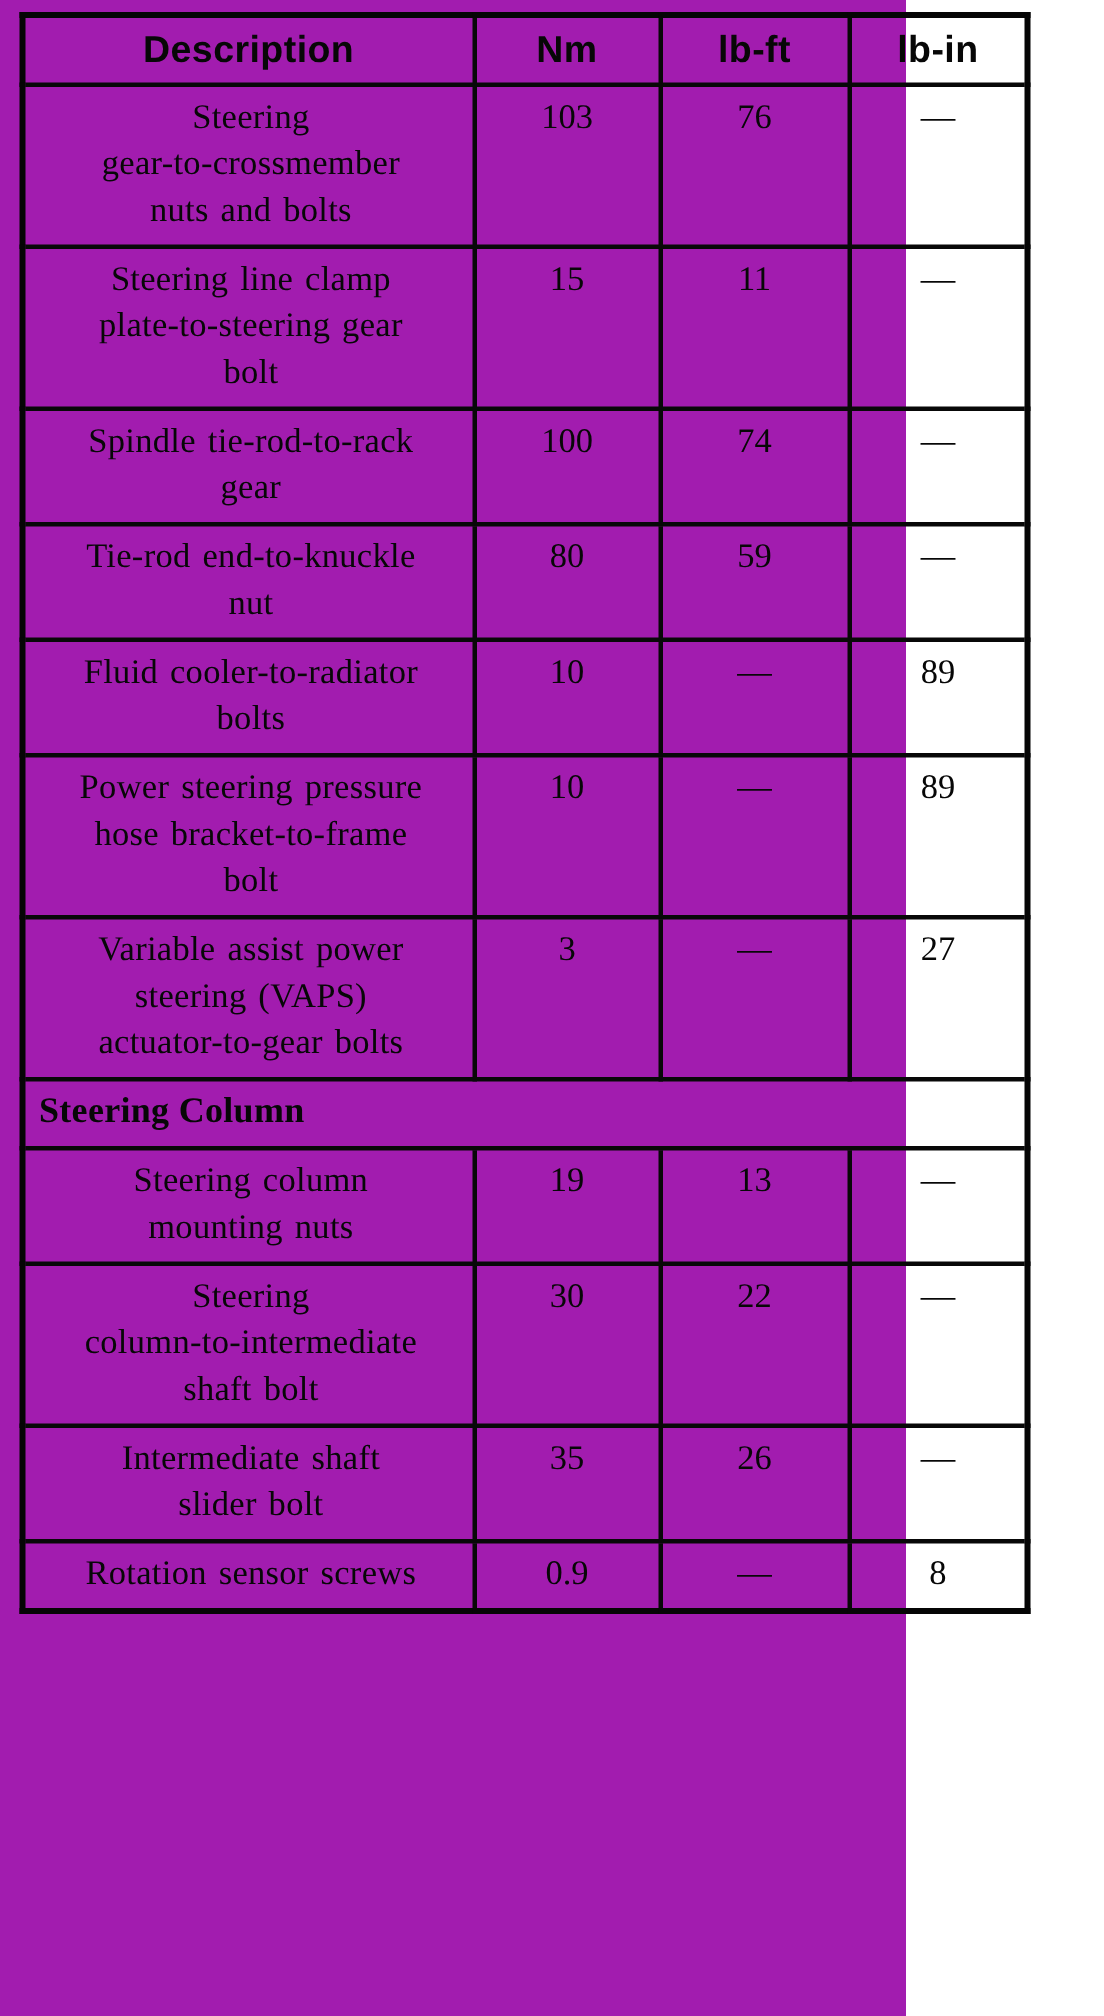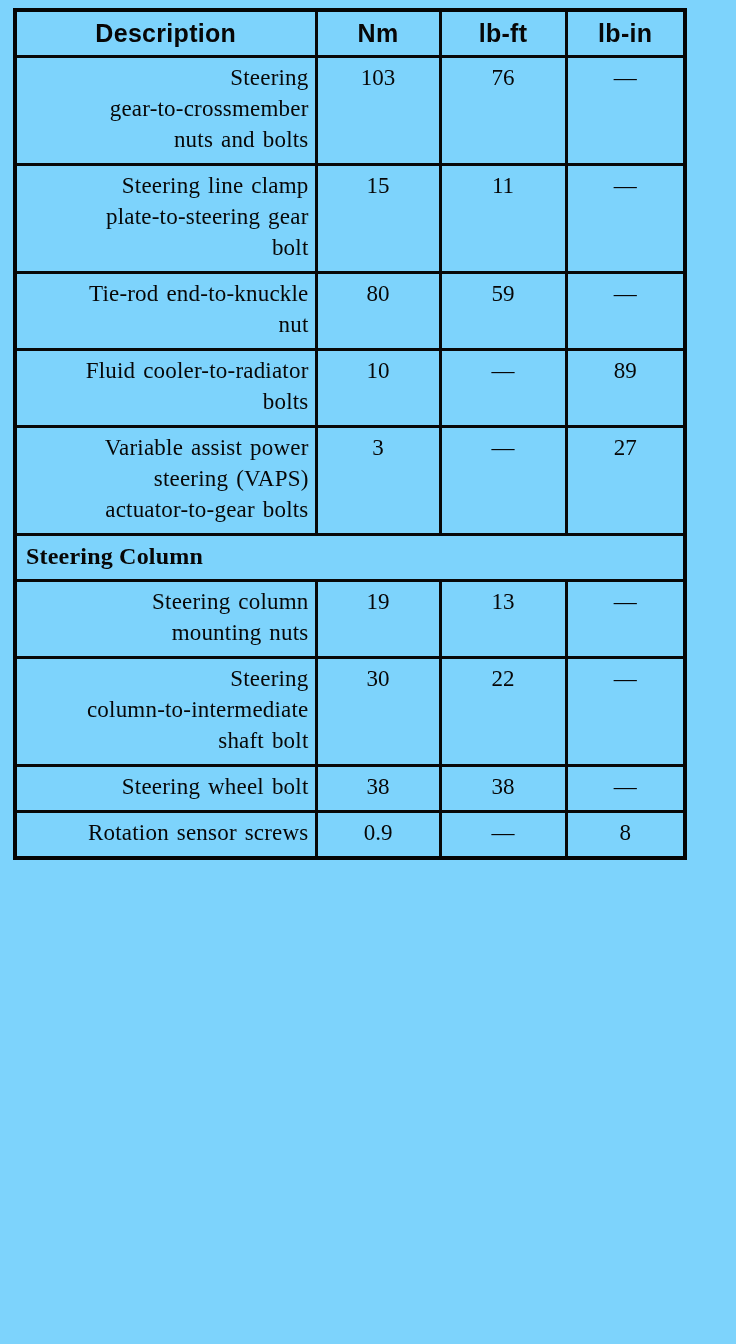--- a/index.html
+++ b/index.html
@@ -8,23 +8,23 @@
     background: #ffffff;
   }
   body {
     height: 1344px;
     font-family: "Liberation Serif", "DejaVu Serif", serif;
     color: #0d0d0d;
     overflow: hidden;
   }
   .page {
     position: relative;
-    width: 736px;
+    width: 604px;
     height: 1344px;
-    background: #7dd3fc;
+    background: #a21caf;
   }
   table.spec-table {
     position: absolute;
     left: 13px;
     top: 8px;
     width: 670px;
     border-collapse: collapse;
     table-layout: fixed;
     border: 4px solid #0b0b0b;
     filter: contrast(1.05);
@@ -45,21 +45,21 @@
     height: 46px;
     text-align: center;
     vertical-align: middle;
     padding: 2px 4px;
     letter-spacing: 0.3px;
   }
   td.desc-cell {
     font-size: 23px;
     line-height: 31px;
     padding: 4px 6px 8px 9px;
-    text-align: right;
+    text-align: center;
     white-space: pre-line;
     word-spacing: 2px;
     letter-spacing: 0.2px;
   }
   td.num-cell {
     font-size: 23px;
     line-height: 31px;
     padding: 4px 2px 8px 2px;
     text-align: center;
   }
@@ -103,37 +103,52 @@
 
   <tr>
     <td class="desc-cell">Steering line clamp
 plate-to-steering gear
 bolt</td>
     <td class="num-cell">15</td>
     <td class="num-cell">11</td>
     <td class="num-cell">—</td>
   </tr>
 
+  <tr>
+    <td class="desc-cell">Spindle tie-rod-to-rack
+gear</td>
+    <td class="num-cell">100</td>
+    <td class="num-cell">74</td>
+    <td class="num-cell">—</td>
+  </tr>
 
   <tr>
     <td class="desc-cell">Tie-rod end-to-knuckle
 nut</td>
     <td class="num-cell">80</td>
     <td class="num-cell">59</td>
     <td class="num-cell">—</td>
   </tr>
 
   <tr>
     <td class="desc-cell">Fluid cooler-to-radiator
 bolts</td>
     <td class="num-cell">10</td>
     <td class="num-cell">—</td>
     <td class="num-cell">89</td>
   </tr>
 
+  <tr>
+    <td class="desc-cell">Power steering pressure
+hose bracket-to-frame
+bolt</td>
+    <td class="num-cell">10</td>
+    <td class="num-cell">—</td>
+    <td class="num-cell">89</td>
+  </tr>
 
   <tr>
     <td class="desc-cell">Variable assist power
 steering (VAPS)
 actuator-to-gear bolts</td>
     <td class="num-cell">3</td>
     <td class="num-cell">—</td>
     <td class="num-cell">27</td>
   </tr>
 
@@ -152,28 +167,29 @@
 
   <tr>
     <td class="desc-cell">Steering
 column-to-intermediate
 shaft bolt</td>
     <td class="num-cell">30</td>
     <td class="num-cell">22</td>
     <td class="num-cell">—</td>
   </tr>
 
+  <tr>
+    <td class="desc-cell">Intermediate shaft
+slider bolt</td>
+    <td class="num-cell">35</td>
+    <td class="num-cell">26</td>
+    <td class="num-cell">—</td>
+  </tr>
 
 
-  <tr>
-    <td class="desc-cell">Steering wheel bolt</td>
-    <td class="num-cell">38</td>
-    <td class="num-cell">38</td>
-    <td class="num-cell">—</td>
-  </tr>
 
 
   <tr>
     <td class="desc-cell">Rotation sensor screws</td>
     <td class="num-cell">0.9</td>
     <td class="num-cell">—</td>
     <td class="num-cell">8</td>
   </tr>
 </tbody>
   </table>

